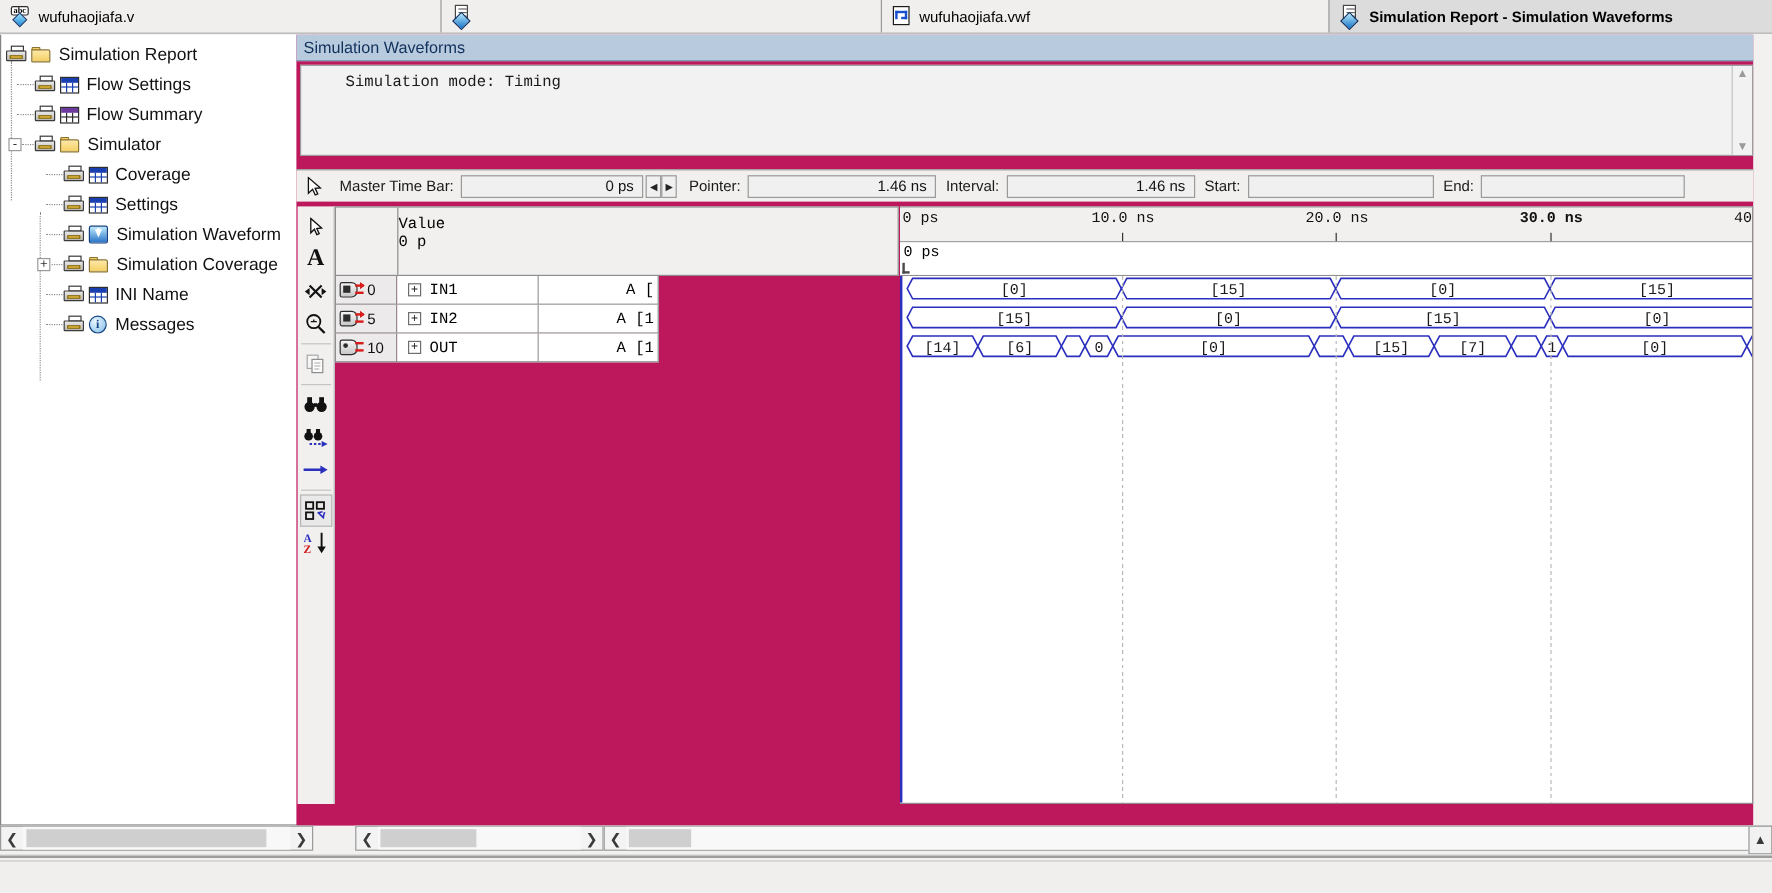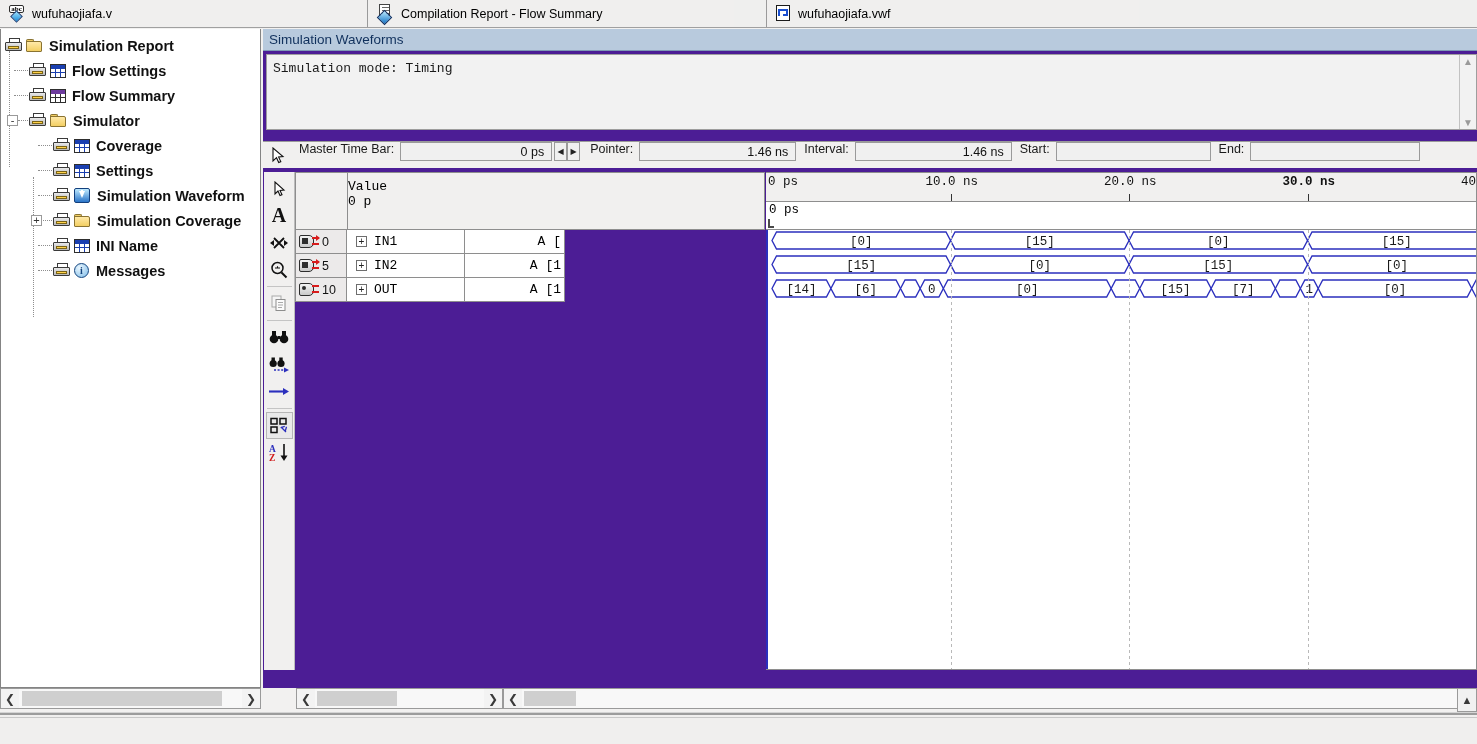--- a/index.html
+++ b/index.html
@@ -82,21 +82,21 @@
     background:#ffffff; border:1px solid #848484; border-top:none;
   }
   #tree { padding:4px 0 0 4px; position:relative; }
   .trow {
     display:flex; align-items:center; height:25px;
     font-size:14.5px; color:#111; white-space:nowrap; position:relative;
   }
   .indent1 { padding-left:0px; }
   .indent2 { padding-left:24px; }
   .indent3 { padding-left:48px; }
-  .tlabel2 { margin-left:6px;font-weight:bold; }
+  .tlabel2 { margin-left:6px; }
 
   .pmbox {
     width:11px; height:11px; border:1px solid #9a9a9a; background:#fff;
     display:inline-block; position:absolute; font-size:11px; line-height:9px;
     text-align:center; color:#333; font-family:"Liberation Sans", sans-serif;
   }
   .pm-l1 { left:2px; top:7px; }
   .pm-l2 { left:26px; top:7px; }
 
   
@@ -142,41 +142,41 @@
   .infic { width:16px; height:16px; position:relative; display:inline-block; flex:0 0 auto; margin-left:1px;}
   .infic .c { position:absolute; left:0; top:0; width:15px; height:15px; border-radius:50%;
     background:radial-gradient(circle at 35% 30%, #eaf7ff, #7fbce8); border:1px solid #14457f;}
   .infic .i { position:absolute; left:6px; top:3px; width:3px; height:9px; color:#14457f;
     font:bold 10px "Liberation Serif", serif; line-height:9px;}
   .treeconn { position:absolute; border-left:1px dotted #8e8e8e; }
   .treedash { position:absolute; border-top:1px dotted #8e8e8e; }
 
   
   #mainpanel {
-    position:absolute; left:263px; top:29px; width:1214px; height:659px;
-    background:#4c1d95;
+    position:absolute; left:247px; top:29px; width:1214px; height:659px;
+    background:#be185d;
   }
   #wfTitle {
     height:22px; background:#b8cadd; border-bottom:1px solid #7e9ab5;
     display:flex; align-items:center; padding-left:6px;
     font-size:13.5px; color:#10305c;
   }
   #modebox {
     height:76px; margin:3px 0 0 3px; border:1px solid #9e9e9e; background:#f2f2f2;
-    position:relative; display:flex;
+    position:relative; display:flex;padding-left:31px;
   }
   #modetext { flex:1; padding:6px 0 0 6px; font:13px "Liberation Mono", monospace; color:#1a1a1a;}
   #modescroll { width:17px; border-left:1px solid #c2c2c2; background:#f2f2f2;
     display:flex; flex-direction:column; justify-content:space-between; align-items:center; padding:1px 0;}
   .vsarrow { font-size:10px; color:#9a9a9a; }
 
   #timebar {
     position:absolute; left:0px; top:112px; width:1214px; height:27px;
     border-top:1px solid #9a9a9a; background:#f1f0ef;
-    display:flex; gap:0px; padding-left:2px;
+    display:flex; align-items:center; gap:0px; padding-left:2px;
   }
   .tbpointer { width:26px; height:26px; display:flex; align-items:center; justify-content:center;}
   .tblabel { font-size:12.5px; color:#1a1a1a; padding:0 6px 0 8px; white-space:nowrap;}
   .tbfield {
     height:19px; border:1px solid #9a9a9a; background:#f0f0f0;
     display:flex; align-items:center; justify-content:flex-end;
     padding-right:7px; font-size:12.5px; color:#111;
   }
   .tbspin { display:flex; margin:0 2px; }
   .tbspin div { width:13px; height:19px; border:1px solid #9a9a9a; background:#f0f0f0;
@@ -283,29 +283,35 @@
         <span class="top">abc</span>
           <span class="dia"></span>
       </span>
       <span class="tlabel">wufuhaojiafa.v</span>
     </div>
     <div class="tab" style="width:367px;">
       <span class="ico ico-report">
         <span class="pg"></span>
           <span class="dia"></span>
       </span>
-      <span class="tlabel">Compilation Report - Flow Summary</span>
-    </div>
-    <div class="tab" style="width:373px;margin-left:32px;">
+    </div>
+    <div class="tab" style="width:373px;">
       <span class="ico ico-vwf">
         <span class="sheet"></span>
           <span class="wv"></span>
           <span class="wv2"></span>
       </span>
       <span class="tlabel">wufuhaojiafa.vwf</span>
+    </div>
+    <div class="tab active" style="flex:1;">
+      <span class="ico ico-report">
+        <span class="pg"></span>
+          <span class="dia"></span>
+      </span>
+      <span class="tlabel">Simulation Report - Simulation Waveforms</span>
     </div>
   </div>
 
   <div id="treepanel">
     <div id="tree">
       <div class="treeconn" style="left:8px; top:22px; height:116px;"></div>
       <div class="treeconn" style="left:32px; top:148px; height:140px;"></div>
 
       <div class="trow indent1">
         <span class="prn">

